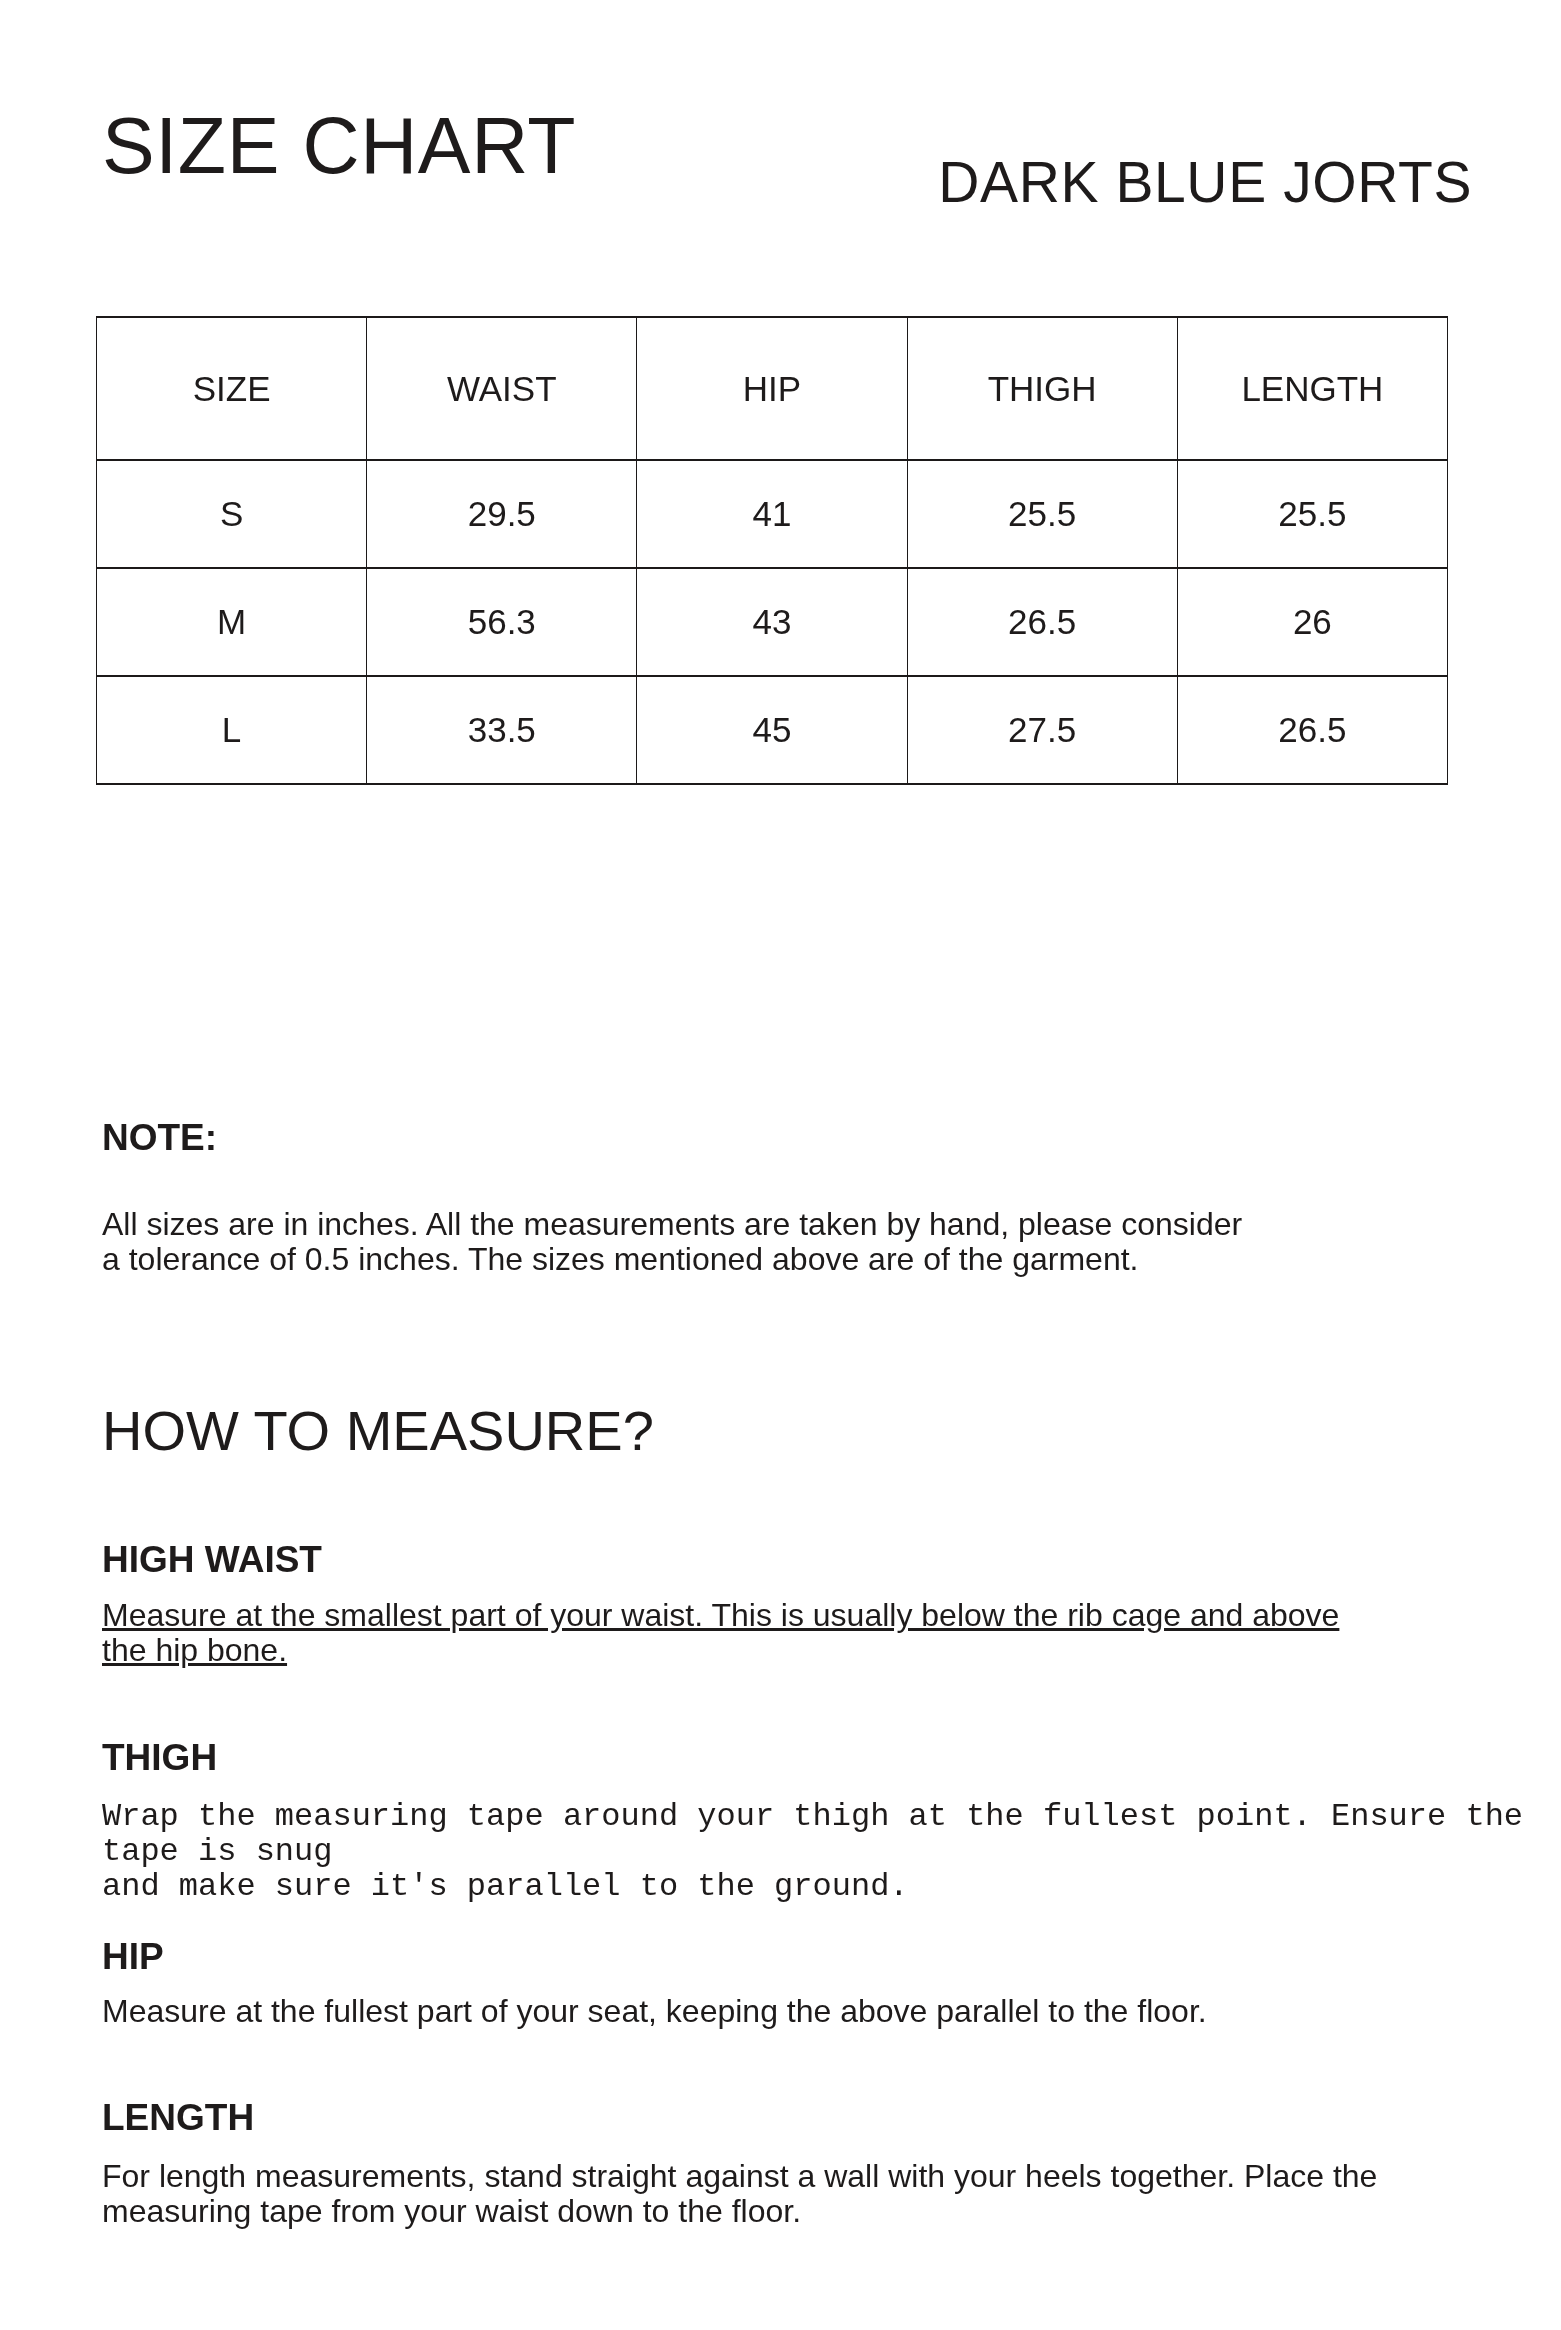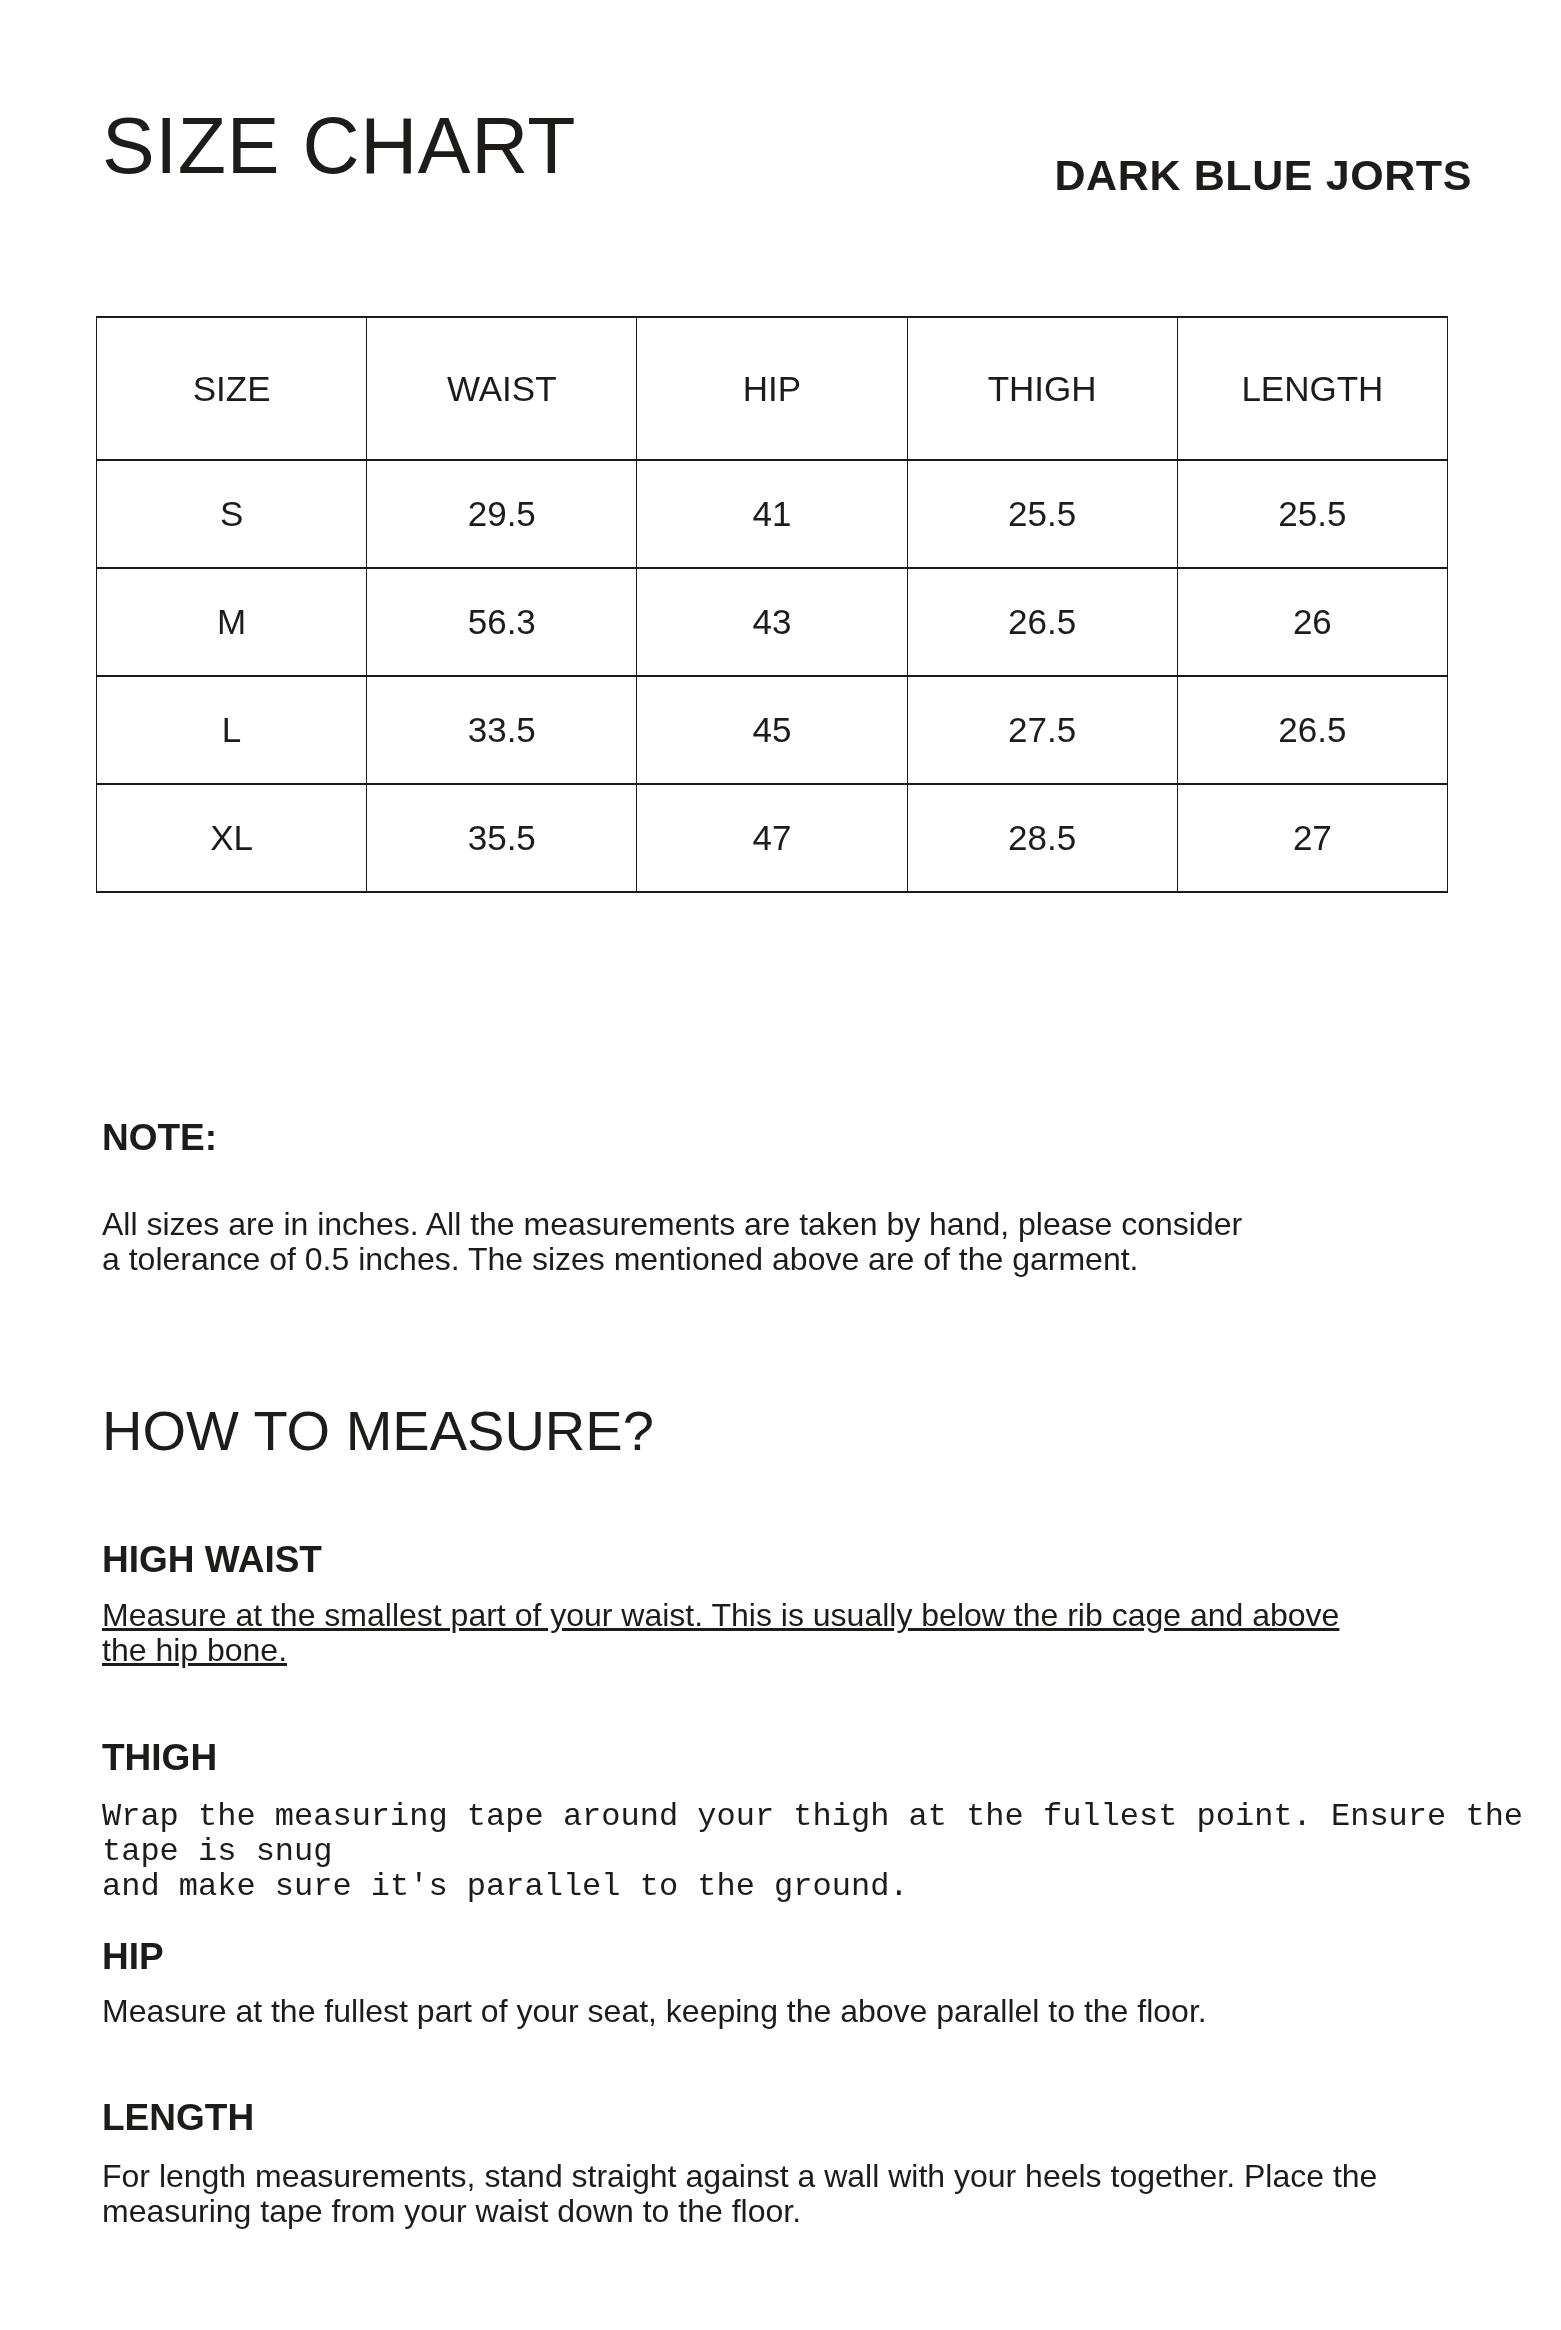--- a/index.html
+++ b/index.html
@@ -28,22 +28,22 @@
     font-size: 79px;
     font-weight: 400;
     line-height: 1;
     letter-spacing: 0.6px;
     white-space: nowrap;
   }
   .product-name {
     left: auto;
     right: 86px;
     top: 150px;
-    font-size: 43px;
-    font-weight: 700;
+    font-size: 57px;
+    font-weight: 400;
     line-height: 1;
     letter-spacing: 0.6px;
     white-space: nowrap;
   }
 
   
   .size-table {
     position: absolute;
     left: 96px;
     top: 316px;
@@ -141,27 +141,20 @@
         <td>26.5</td>
         <td>26</td>
       </tr>
       <tr>
         <td>L</td>
         <td>33.5</td>
         <td>45</td>
         <td>27.5</td>
         <td>26.5</td>
       </tr>
-      <tr>
-        <td>XL</td>
-        <td>35.5</td>
-        <td>47</td>
-        <td>28.5</td>
-        <td>27</td>
-      </tr>
     </tbody>
   </table>
 
   <h2 class="abs note-heading">NOTE:</h2>
   <p class="abs body-text pos-note-body">All sizes are in inches. All the measurements are taken by hand, please consider
 a tolerance of 0.5 inches. The sizes mentioned above are of the garment.</p>
 
   <h2 class="abs big-heading">HOW TO MEASURE?</h2>
 
   <h3 class="abs sub-heading pos-highwaist">HIGH WAIST</h3>

